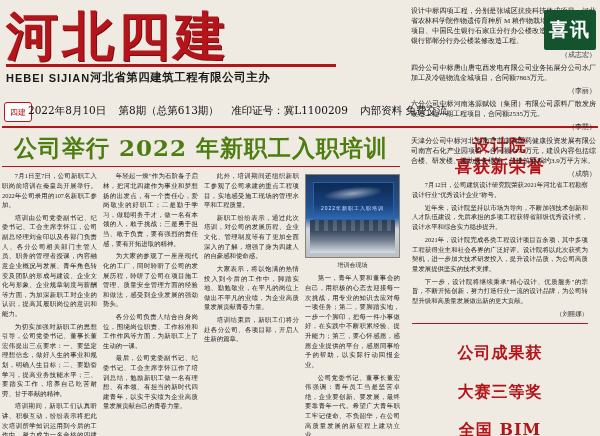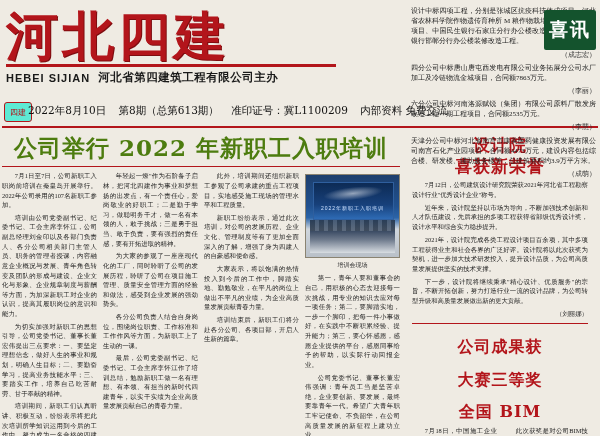--- a/index.html
+++ b/index.html
@@ -46,39 +46,38 @@
   }
   .logo-pinyin{
     margin:3px 0 0 4px;
     font-family:"Liberation Sans", sans-serif;
     font-size:11px;
     font-weight:bold;
     letter-spacing:1px;
     color:#1a1a1a;
     display:flex;
     align-items:center;
-    gap:8px;
   }
   .logo-pinyin .cn{
     font-family:"DejaVu Serif", serif;
     font-size:11.5px;
     font-weight:bold;
     letter-spacing:0.5px;
   }
   .stamp{
     position:absolute;
     left:2px;top:96px;
     width:26px;height:18px;
     border:1px solid #b3151b;
     border-radius:3px;
     color:#b3151b;
     font-size:8px;
     font-family:"Liberation Sans", sans-serif;
     display:flex;align-items:center;justify-content:center;
-    background:#5eead4;
+    background:#ffffff;
   }
   .issue-line{
     position:absolute;
     left:26px;top:98px;
     font-size:10.5px;
     color:#111;
     white-space:nowrap;
     font-family:"DejaVu Serif", serif;
   }
   .issue-line span{margin-right:9px;}
@@ -198,21 +197,21 @@
   .side-title{
     font-family:"DejaVu Serif", serif;
     color:#b3151b;
     font-weight:bold;
     text-align:center;
     line-height:1.18;
     letter-spacing:1px;
   }
   .side-title.t1{font-size:17px;margin:2px 0 1px 0;}
   .side-title.t2{font-size:17px;margin:0 0 4px 0;}
-  .side-title.b{font-size:16px;margin:14px 0 0 0;}
+  .side-title.b{font-size:16px;margin:20px 0 0 0;}
   .side-body{
     font-size:6.4px;
     line-height:1.52;
     text-align:justify;
     color:#1c1c1c;
   }
   .side-body p{margin:0 0 3px 0;text-indent:2em;}
   .side-body .sig{text-align:right;text-indent:0;color:#333;}
   .side-cols{display:flex;gap:6px;}
   .side-cols .c{width:85px;}

